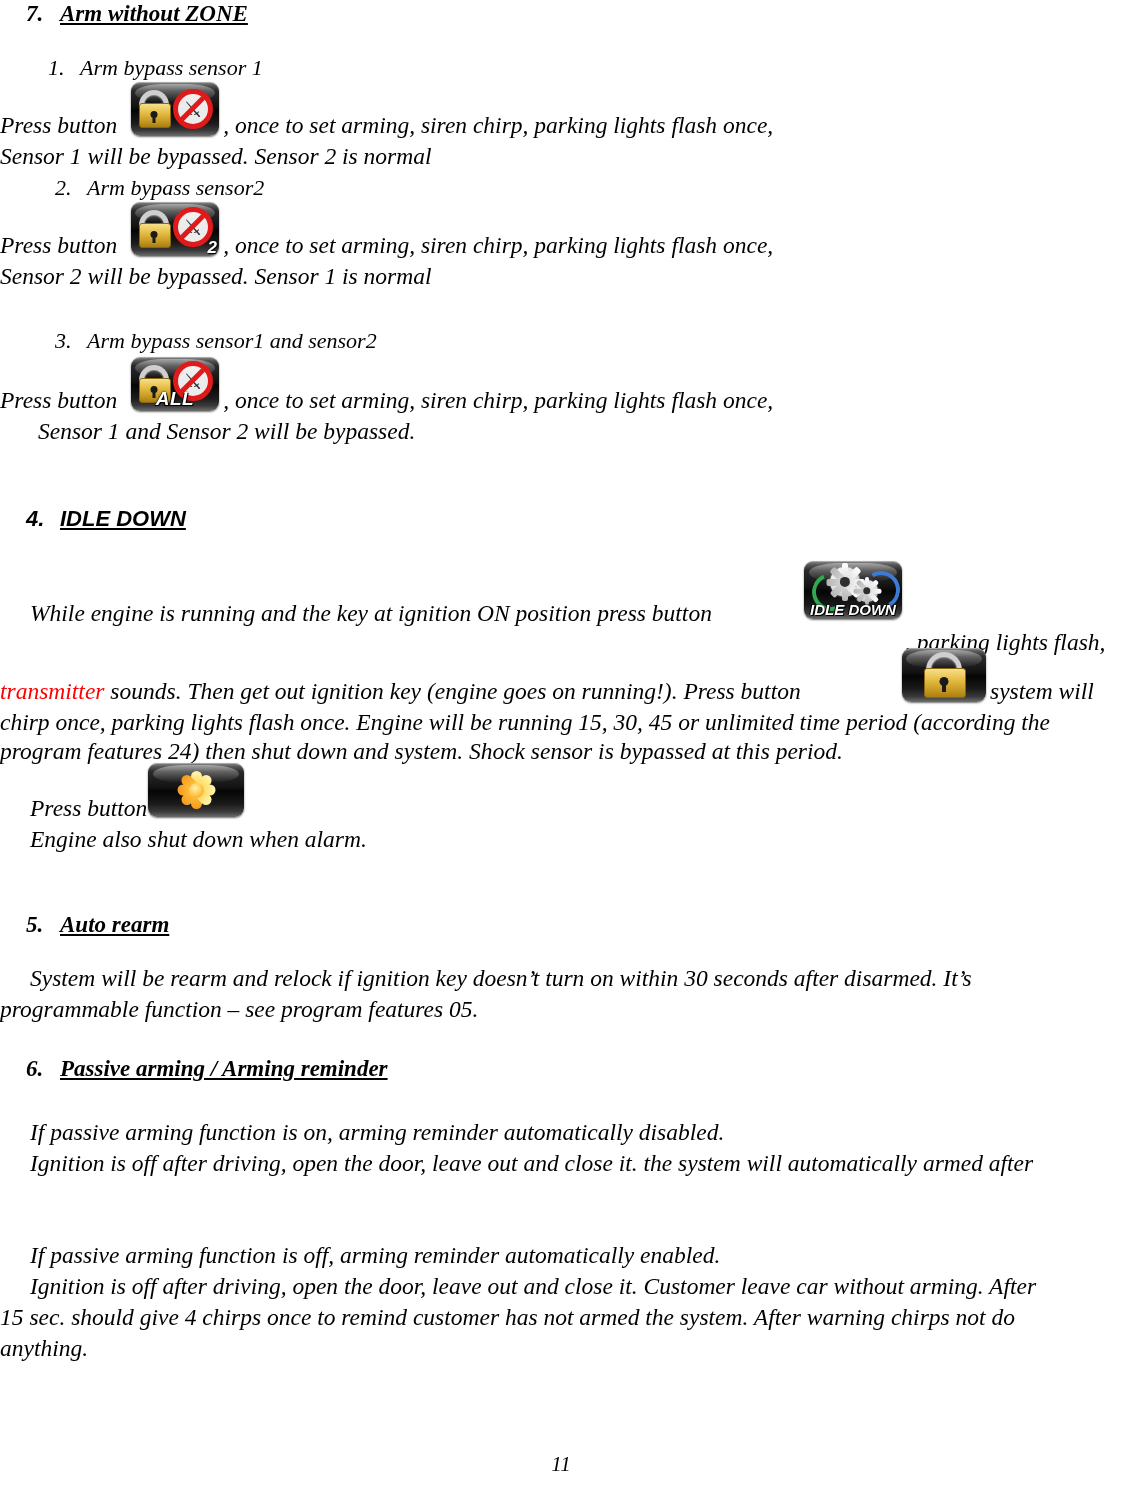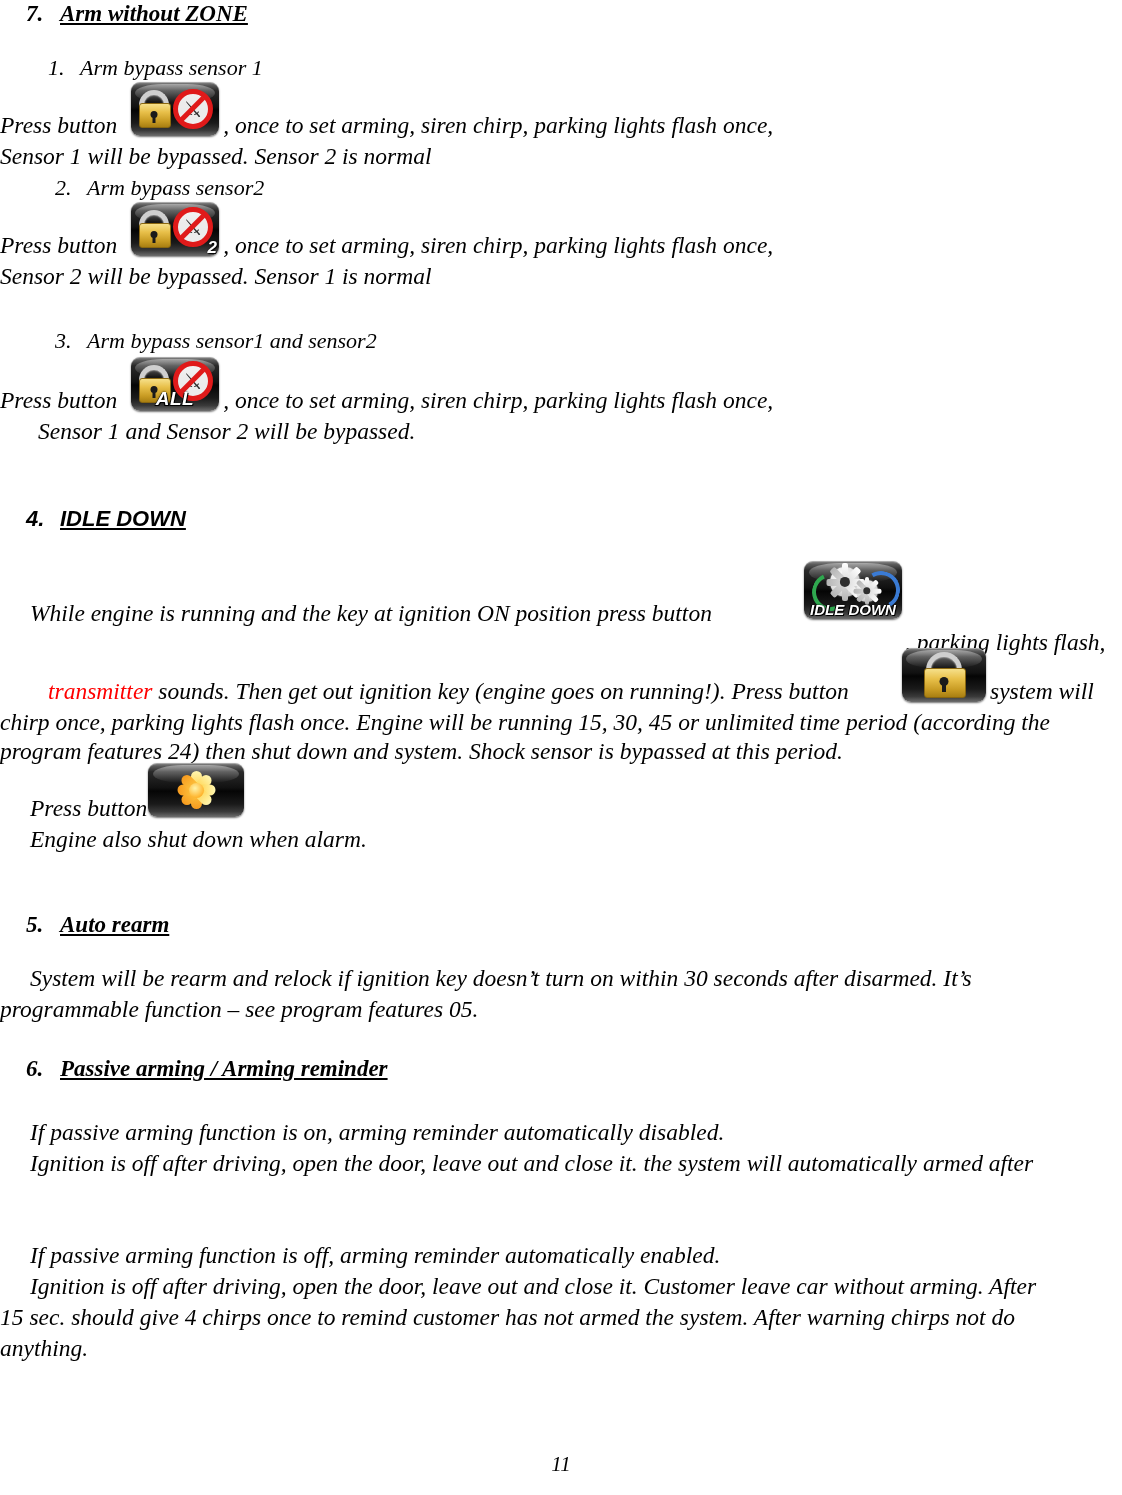--- a/index.html
+++ b/index.html
@@ -358,21 +358,21 @@
 
   <div class="icon ic-lock" style="position:absolute; left:902px; top:648px;">
     <span class="padlock" style="left:22px; top:4px; width:40px; height:46px;">
       <span class="shackle" style="top:0px; width:26px; height:19px;"></span>
       <span class="body" style="left:0px; width:40px; height:28px;"></span>
       <span class="keyhole" style="bottom:12px; width:9px; height:9px;"></span>
       <span class="keyslot" style="bottom:6px; width:4px; height:8px;"></span>
     </span>
   </div>
 
-  <div class="blk para serif" style="left:0px; top:676px; white-space:nowrap;padding-left:48px;">
+  <div class="blk para serif" style="left:0px; top:676px; white-space:nowrap;">
     <span class="red">transmitter</span>
     <span>sounds.  Then  get  out  ignition  key  (engine  goes  on  running!).  Press  button</span>
   </div>
   <div class="blk para serif" style="left:990px; top:676px; white-space:nowrap;">system  will</div>
 
   <div class="blk para serif" style="left:0px; top:707px; white-space:nowrap;">chirp once, parking lights flash once. Engine will be running 15, 30, 45 or unlimited time period (according the</div>
   <div class="blk para serif" style="left:0px; top:736px; white-space:nowrap;">program features 24) then shut down and system. Shock sensor is bypassed at this period.</div>
 
   <div class="icon ic-flower" style="position:absolute; left:148px; top:763px;">
     <span class="flower" style="left:24px; top:2px; width:48px; height:50px;">

